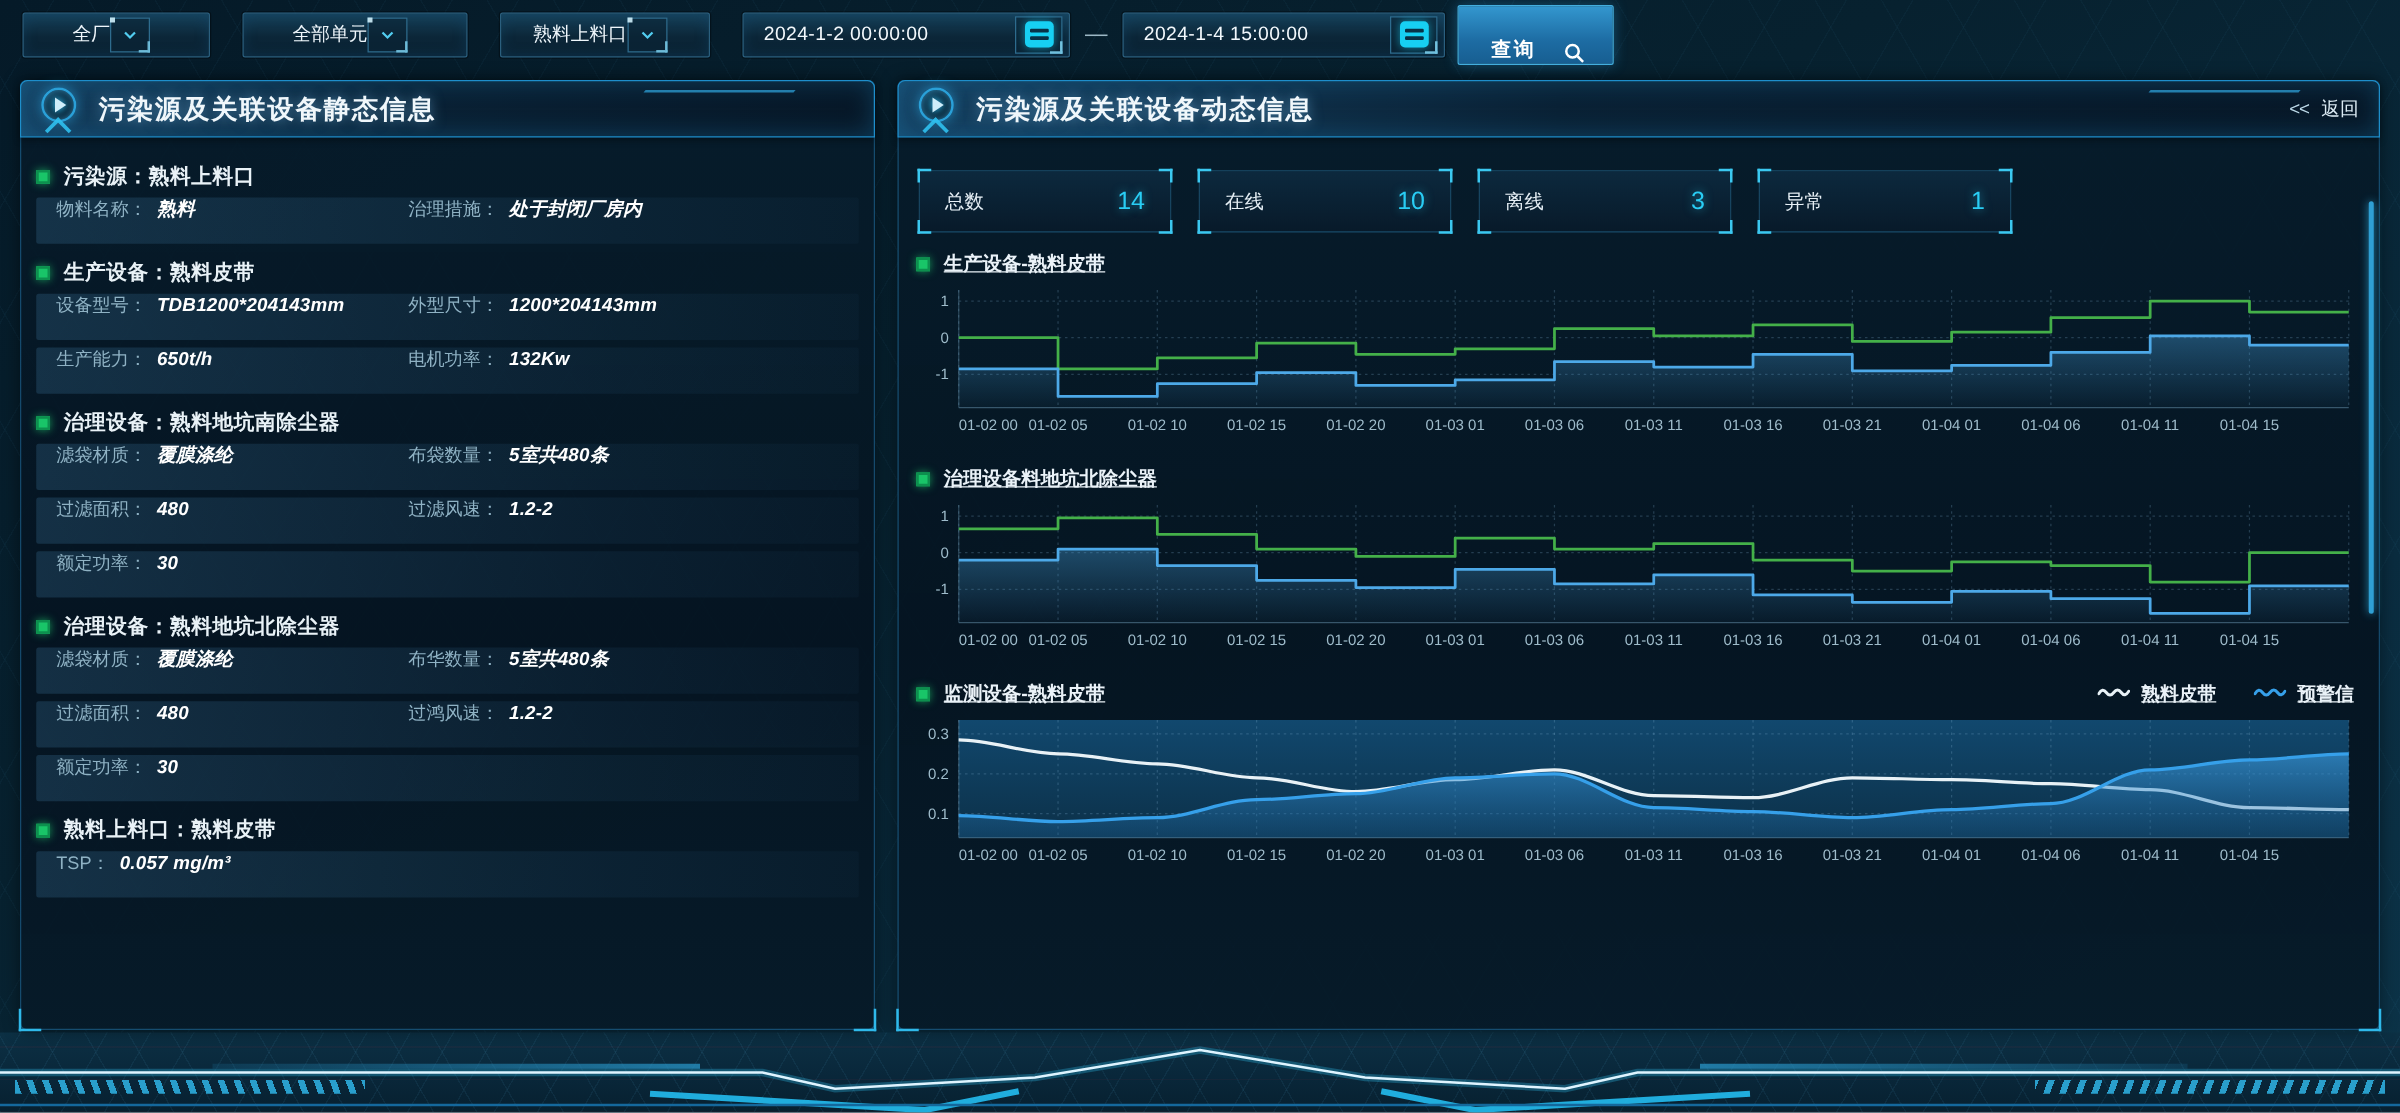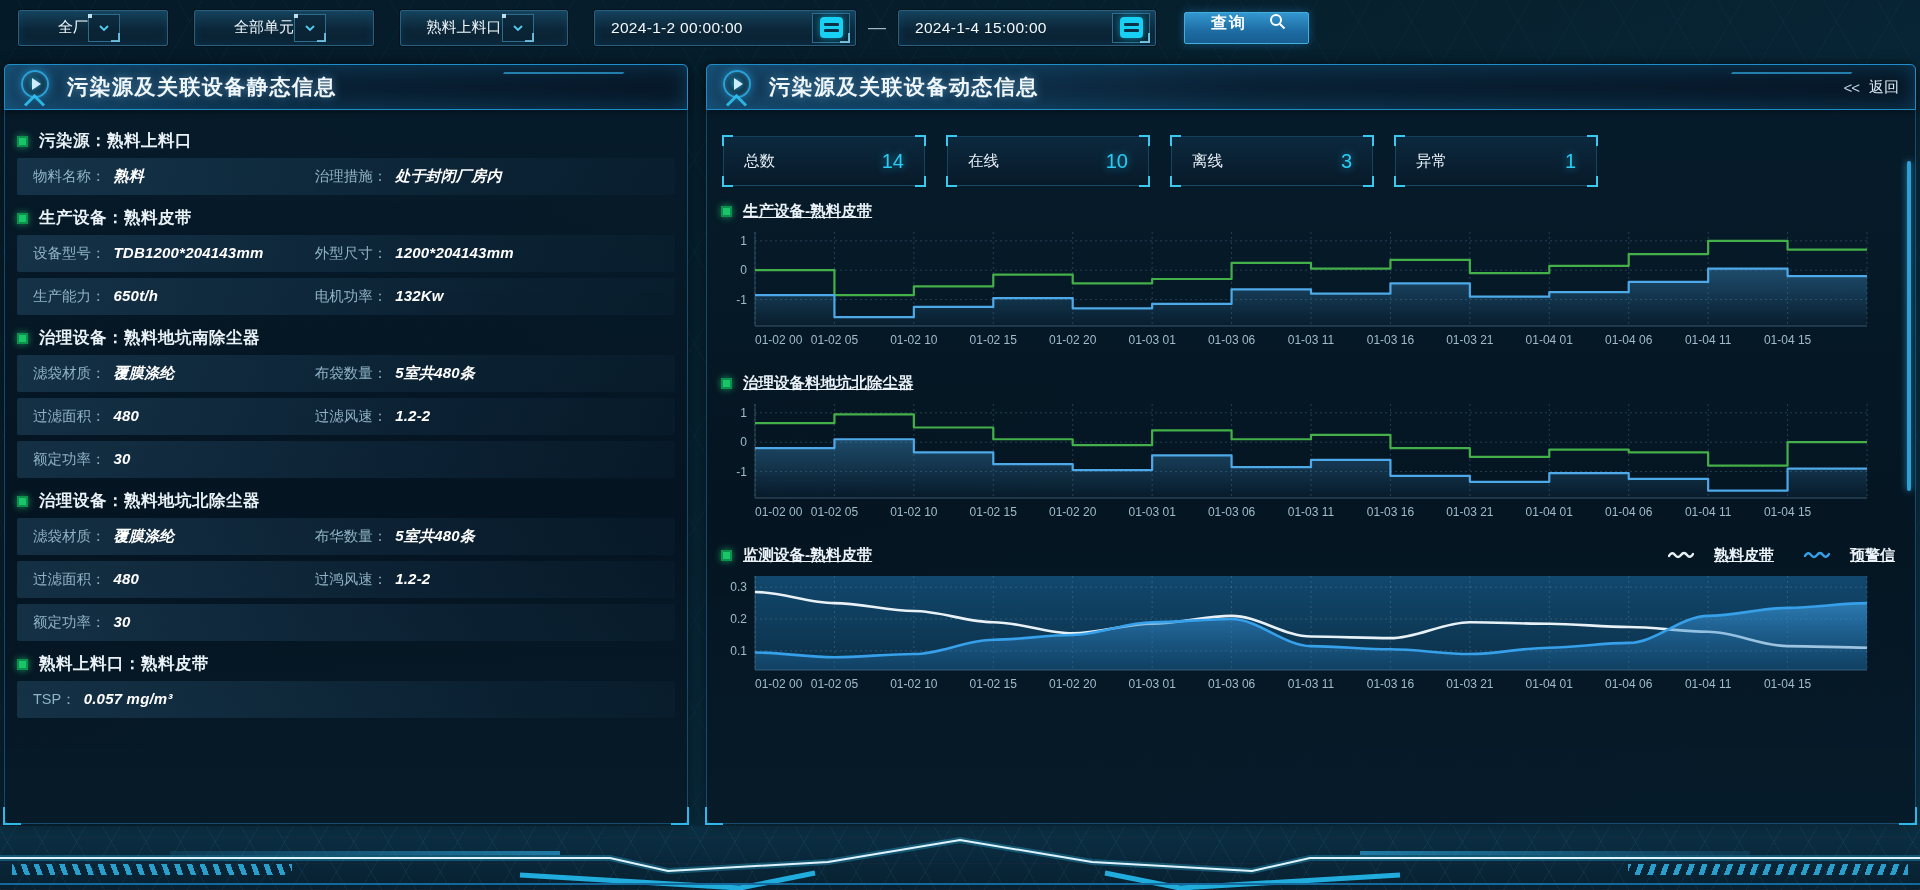--- a/index.html
+++ b/index.html
@@ -39,29 +39,29 @@
   .date { padding:0 5px 0 16px; justify-content:space-between; }
   .date .dtext { font-size:15.5px; color:#f2f8fc; letter-spacing:.3px; }
   .calbox { width:38px; height:30px; border:1px solid #2e6c8e; display:flex; align-items:center; justify-content:center; position:relative; background:rgba(10,35,52,.6); }
   .calbox::after{ content:""; position:absolute; right:-1px; bottom:-1px; width:8px; height:8px;
     border-right:2px solid #7fd4f2; border-bottom:2px solid #7fd4f2; opacity:.85; }
   .cal { width:23px; height:21px; background:#17d0f3; border-radius:4px; position:relative; box-shadow:0 0 8px rgba(23,208,243,.6); }
   .cal i { position:absolute; left:4px; right:4px; height:3px; background:#083247; border-radius:1px; }
   .cal i.l1{ top:6px; } .cal i.l2{ top:12px; }
   .dash { color:#9db8c6; font-size:18px; margin:0 12px; }
   .qbtn {
-    display:flex; align-items:flex-start; gap:22px; height:32px; padding:0 22px 0 26px; margin-left:28px;
+    display:flex; align-items:flex-end; gap:22px; height:48px; padding:0 22px 0 26px; margin-left:10px;
     background: linear-gradient(180deg, #3397cf 0%, #1d6ca3 60%, #175e91 100%);
     border:1px solid #43aede; border-radius:2px; cursor:pointer;
     font-size:16px; font-weight:bold; color:#fff; letter-spacing:2px;
     box-shadow: 0 0 10px rgba(40,140,200,.45);
   }
 
   
-  .main { position:relative; display:flex; gap:18px; padding:18px 4px 0; z-index:2; }
+  .main { position:relative; display:flex; gap:18px; padding:18px 16px 0; z-index:2; }
   .panel {
     position:relative; height:760px; border:1px solid rgba(34,116,168,.55); border-radius:5px;
     background: linear-gradient(180deg, rgba(7,28,43,.93) 0%, rgba(5,20,33,.95) 60%, rgba(7,26,40,.94) 100%);
     box-shadow: 0 0 14px rgba(0,0,0,.45);
   }
   .panel::before, .panel::after { content:""; position:absolute; bottom:-2px; width:16px; height:16px; border-bottom:2px solid #2fb9ea; }
   .panel::before { left:-2px; border-left:2px solid #2fb9ea; }
   .panel::after  { right:-2px; border-right:2px solid #2fb9ea; }
   .panel.left  { width:684px; flex:none; }
   .panel.right { flex:1; }
@@ -88,21 +88,21 @@
   .playwrap::after { content:""; position:absolute; left:6px; bottom:-8px; width:12px; height:12px;
     border-left:3px solid #2fc0ef; border-top:3px solid #2fc0ef; transform:rotate(45deg); opacity:.9; }
   .back { margin-left:auto; display:flex; align-items:center; gap:10px; cursor:pointer; color:#dcebf4; font-size:15px; }
   .back .bb { letter-spacing:-1px; color:#bcd9e8; font-size:15px; }
 
   .pc { padding:14px 12px 0; }
 
   
   .sec-h { display:flex; align-items:center; gap:11px; height:34px; font-size:16.5px; font-weight:bold; color:#e9f2f7; letter-spacing:.5px; }
   .bullet { width:11px; height:11px; background:#19c568; border:2px solid #0d8f4e; box-shadow:0 0 7px rgba(30,215,115,.65); flex:none; }
-  .row { display:flex; align-items:center; min-height:37px; margin-bottom:6px; padding:0 16px; border-radius:2px;
+  .row { display:flex; min-height:37px; margin-bottom:6px; padding:0 16px; border-radius:2px;
     background: linear-gradient(90deg, rgba(52,104,140,.32) 0%, rgba(34,76,108,.18) 70%, rgba(30,68,98,.10) 100%); }
   .pair { display:flex; align-items:baseline; }
   .pair.p0 { width:45%; flex:none; }
   .lab { color:#8fb2c4; font-size:14.5px; white-space:nowrap; }
   .val { color:#ffffff; font-size:15px; font-weight:bold; margin-left:8px; letter-spacing:.2px;font-style:italic; }
 
   
   .stats { display:flex; gap:22px; margin:12px 4px 6px; }
   .stat { position:relative; width:202px; height:50px; display:flex; align-items:center; justify-content:space-between; padding:0 20px;
     background: linear-gradient(180deg, rgba(17,52,78,.55) 0%, rgba(8,26,42,.78) 100%);
@@ -112,21 +112,21 @@
   .cr { position:absolute; width:11px; height:11px; border:0 solid #3bc8f0; }
   .cr.tl{ top:-2px; left:-2px; border-top-width:2px; border-left-width:2px; }
   .cr.tr{ top:-2px; right:-2px; border-top-width:2px; border-right-width:2px; }
   .cr.bl{ bottom:-2px; left:-2px; border-bottom-width:2px; border-left-width:2px; }
   .cr.br{ bottom:-2px; right:-2px; border-bottom-width:2px; border-right-width:2px; }
 
   
   .chart-block { margin:10px 2px 0; }
   .ct { display:flex; align-items:center; gap:11px; height:30px; font-size:15.5px; font-weight:bold; color:#eaf2f8;text-decoration:underline; }
   .legend { margin-left:auto; display:flex; align-items:center; gap:30px; font-weight:bold; font-size:15px; padding-right:6px; }
-  .litem { display:flex; align-items:center; gap:20px; }
+  .litem { display:flex; align-items:center; gap:9px; }
   .chart-svg-wrap { line-height:0; }
   svg text { font-family:"Liberation Sans", sans-serif; }
 
   .sbar { position:absolute; right:4px; top:96px; width:4px; height:330px; border-radius:2px;
     background:#2f9fd4; box-shadow:0 0 7px rgba(47,170,220,.85); }
 
   
   .footer { position:absolute; left:0; bottom:0; width:1920px; height:64px; z-index:1;
     background: linear-gradient(180deg, #0c3044 0%, #09273a 55%, #07202f 100%);
   }

